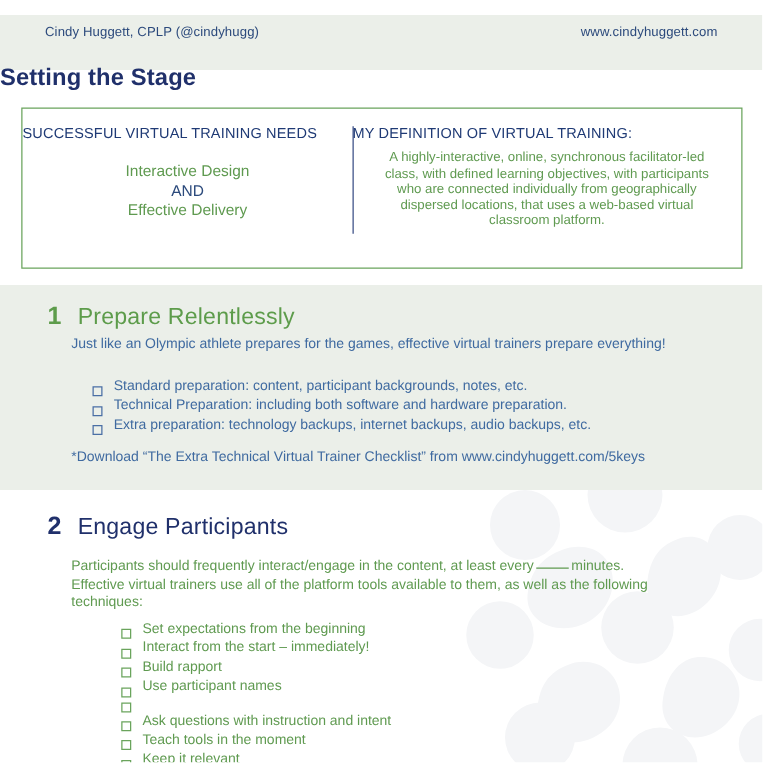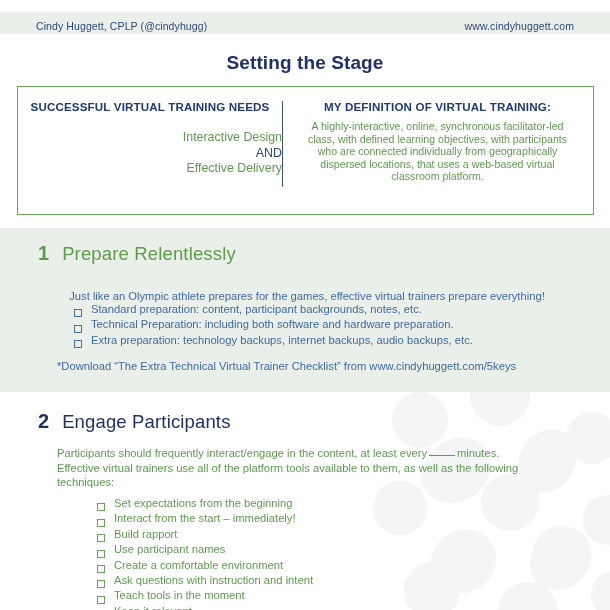--- a/index.html
+++ b/index.html
@@ -30,21 +30,21 @@
     pointer-events: none;
     opacity: 1;
   }
 
   
   .header-band {
     position: absolute;
     left: 0;
     top: 12px;
     width: 610px;
-    height: 22px;
+    height: 44px;
     background: #ebefe9;
   }
   .header-band .hdr-left {
     position: absolute;
     left: 36px;
     top: 8px;
     font-size: 10.5px;
     color: #2c4a7c;
     letter-spacing: 0.1px;
   }
@@ -56,21 +56,21 @@
     color: #2c4a7c;
     letter-spacing: 0.1px;
   }
 
   
   .page-title {
     position: absolute;
     left: 0;
     top: 52px;
     width: 610px;
-    text-align: center;
+    text-align: left;
     font-size: 19px;
     font-weight: 600;
     color: #20306b;
     letter-spacing: 0.1px;
   }
 
   
   .def-box {
     position: absolute;
     left: 17px;
@@ -92,29 +92,29 @@
   .def-divider {
     position: absolute;
     left: 264px;
     top: 14px;
     width: 1px;
     height: 86px;
     background: #3b4f86;
   }
 
   .def-head {
-    text-align: center;
+    text-align: left;
     font-size: 11.6px;
-    font-weight: 700;
+    font-weight: 400;
     color: #1f3a75;
     letter-spacing: 0.15px;
   }
   .def-body-left {
     margin-top: 17px;
-    text-align: right;
+    text-align: center;
     font-size: 12.4px;
     line-height: 15.6px;
     color: #5f9a50;
   }
   .def-body-left .and {
     color: #2c4a7c;
   }
   .def-body-right {
     margin-top: 7px;
     text-align: center;
@@ -253,21 +253,21 @@
       <div class="def-body-right">A highly-interactive, online, synchronous facilitator-led class, with defined learning objectives, with participants who are connected individually from geographically dispersed locations, that uses a web-based virtual classroom platform.</div>
     </div>
   </div>
 
   <div class="section band" style="top:228px; height:164px;">
     <div class="sec-head">
       <span class="sec-num green">1</span>
       <span class="sec-title green">Prepare Relentlessly</span>
     </div>
 
-    <div class="sec-intro" style="top:61px;text-align:center;">Just like an Olympic athlete prepares for the games, effective virtual trainers prepare everything!</div>
+    <div class="sec-intro" style="top:40px;">Just like an Olympic athlete prepares for the games, effective virtual trainers prepare everything!</div>
 
     <ul class="checklist" style="top:74px;">
       <li class="check-item">
         <span class="cbox"></span>
         <span>Standard preparation: content, participant backgrounds, notes, etc.</span>
       </li>
       <li class="check-item">
         <span class="cbox"></span>
         <span>Technical Preparation: including both software and hardware preparation.</span>
       </li>
@@ -306,21 +306,20 @@
       <li class="check-item green-txt">
         <span class="cbox greenb"></span>
         <span>Build rapport</span>
       </li>
       <li class="check-item green-txt">
         <span class="cbox greenb"></span>
         <span>Use participant names</span>
       </li>
       <li class="check-item green-txt">
         <span class="cbox greenb"></span>
-        <span>Create a comfortable environment</span>
       </li>
       <li class="check-item green-txt">
         <span class="cbox greenb"></span>
         <span>Ask questions with instruction and intent</span>
       </li>
       <li class="check-item green-txt">
         <span class="cbox greenb"></span>
         <span>Teach tools in the moment</span>
       </li>
       <li class="check-item green-txt">

